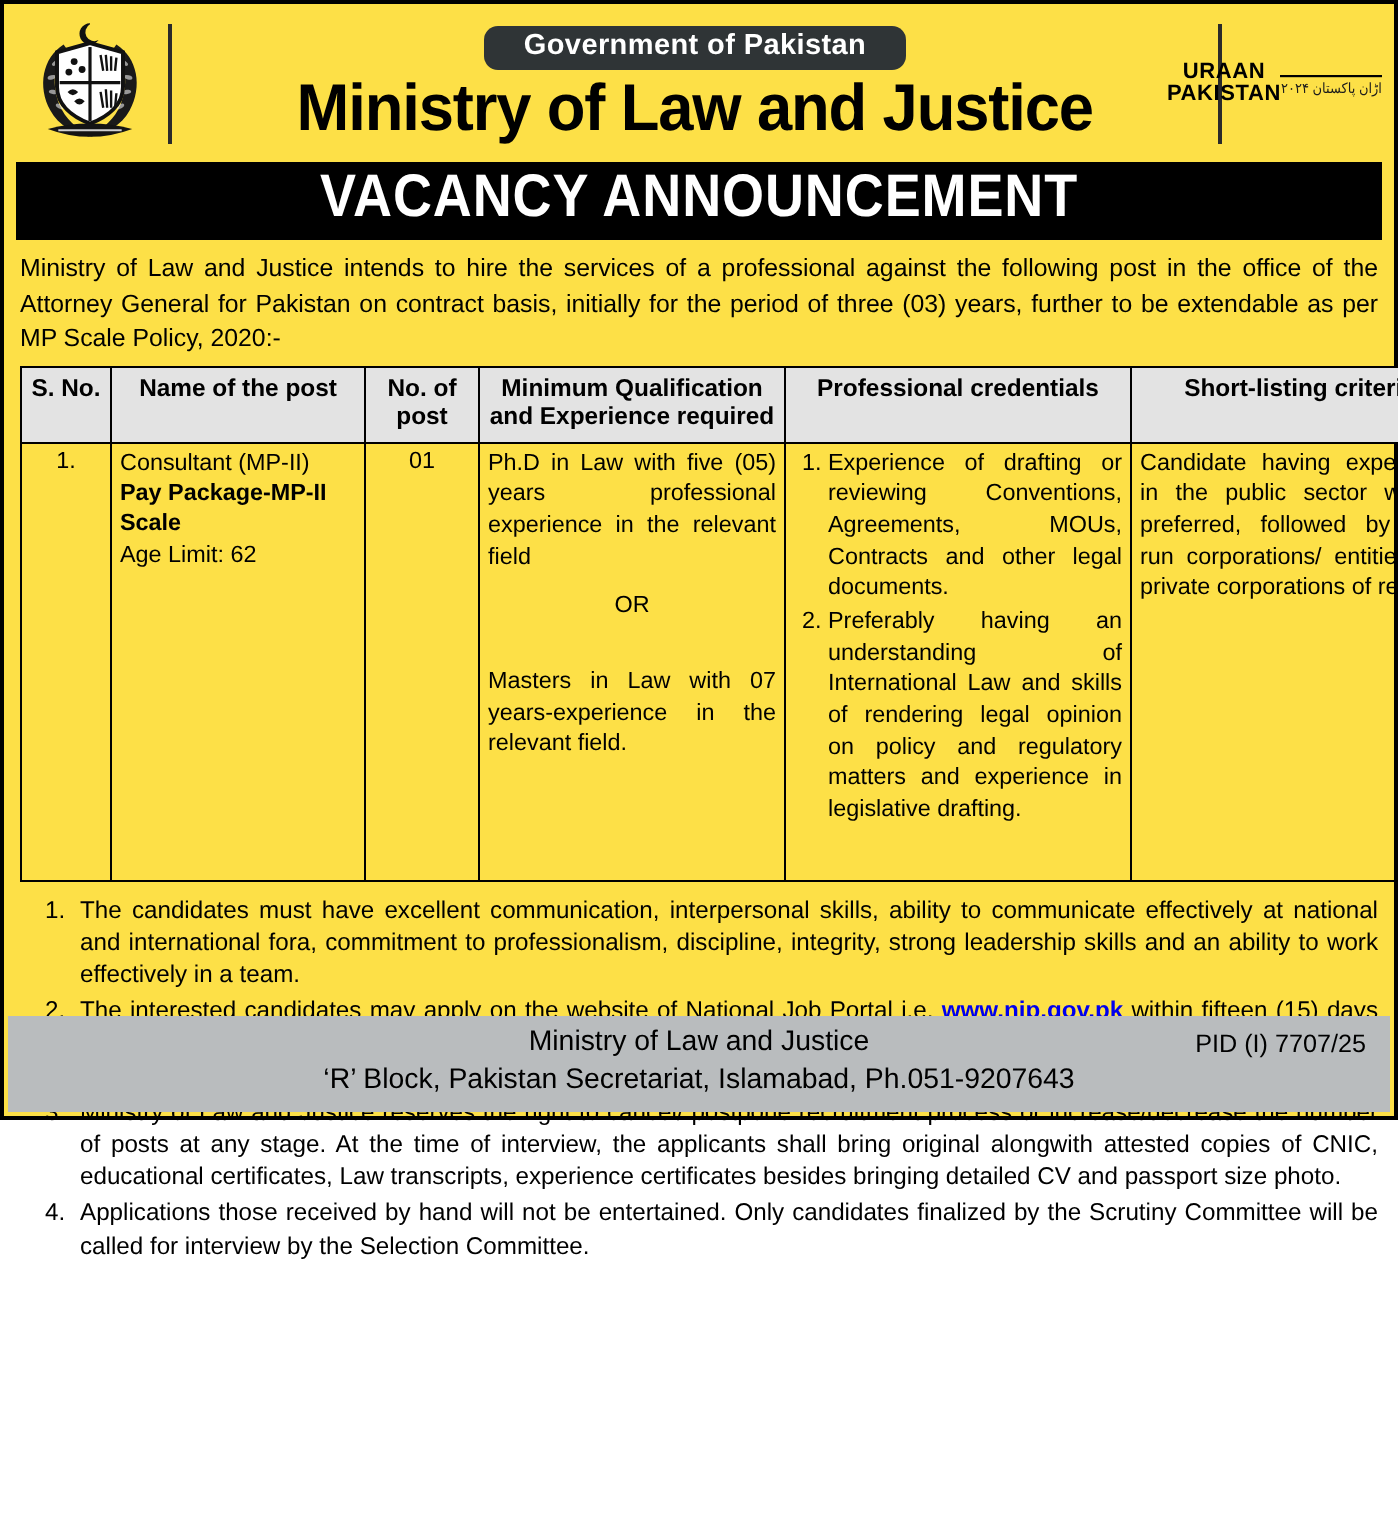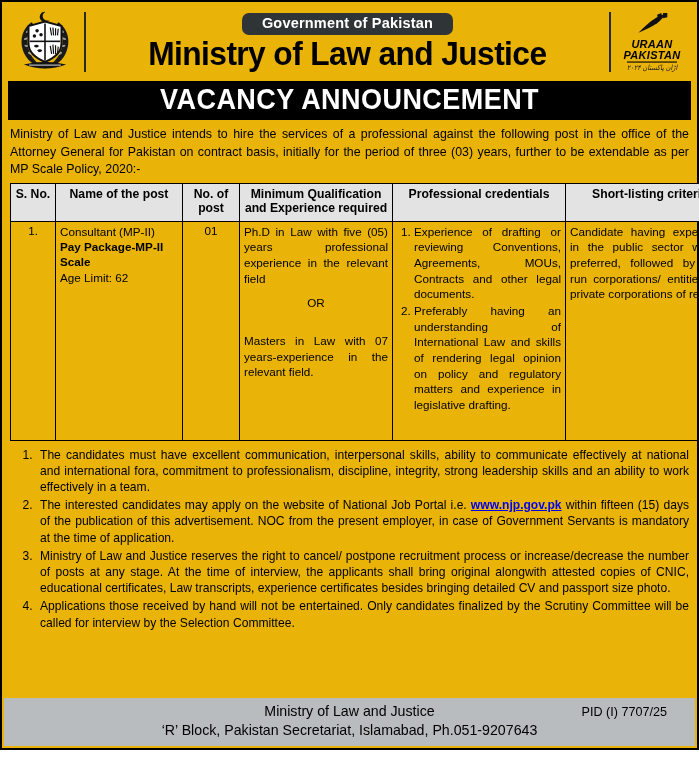--- a/index.html
+++ b/index.html
@@ -10,24 +10,24 @@
   body {
     width: 699px;
     height: 758px;
     font-family: "Liberation Sans", sans-serif;
     color: #000000;
     overflow: hidden;
   }
   .page {
     position: relative;
     width: 699px;
-    height: 750px;
+    height: 560px;
     box-sizing: border-box;
     border: 2px solid #000;
-    background: #eab308;
+    background: #fde047;
   }
 
   
   .header {
     display: flex;
     align-items: center;
     padding: 4px 6px 2px 6px;
     height: 78px;
     box-sizing: border-box;
   }
@@ -68,24 +68,22 @@
     line-height: 1.02;
     letter-spacing: -0.6px;
     margin-top: 2px;
     transform: scaleX(0.96);
     white-space: nowrap;
   }
   .uraan {
     width: 78px;
     flex: 0 0 78px;
     display: flex;
-    flex-direction: column;
     align-items: center;
     justify-content: flex-end;
-    font-style: italic;
   }
   .uraan-mark { margin-bottom: 1px; }
   .uraan-name {
     font-weight: bold;
     font-size: 11px;
     line-height: 1.02;
     text-align: center;
     letter-spacing: .3px;
   }
   .uraan-urdu {
@@ -197,21 +195,21 @@
     position: absolute;
     left: 2px;
     right: 2px;
     bottom: 2px;
     background: #b9bcbe;
     padding: 4px 0 7px 0;
     text-align: center;
   }
   .footer .pid {
     position: absolute;
-    right: 28px;
+    right: 12px;
     top: 7px;
     font-size: 12.6px;
     padding-left: 21px;
   }
   .sign-name {
     font-weight: bold;
     font-size: 16px;
     line-height: 1.25;
   }
   .sign-line {

